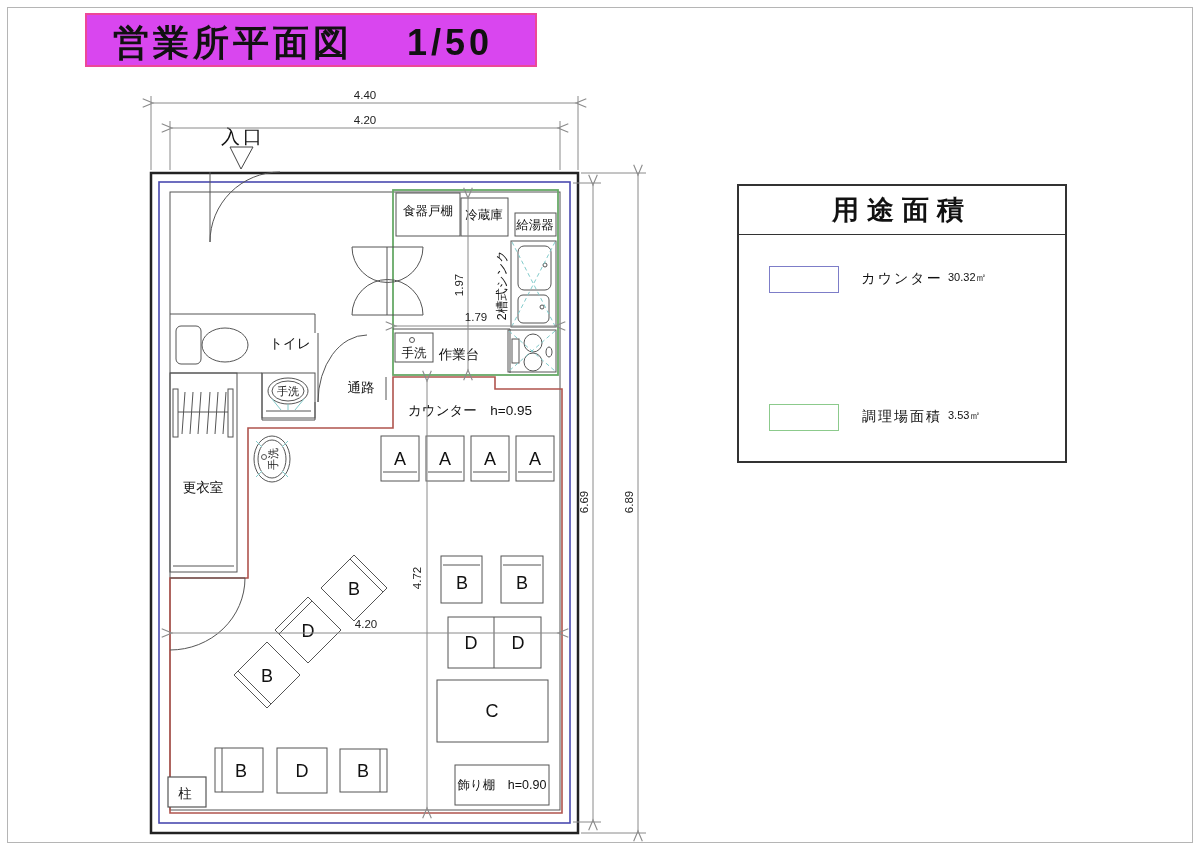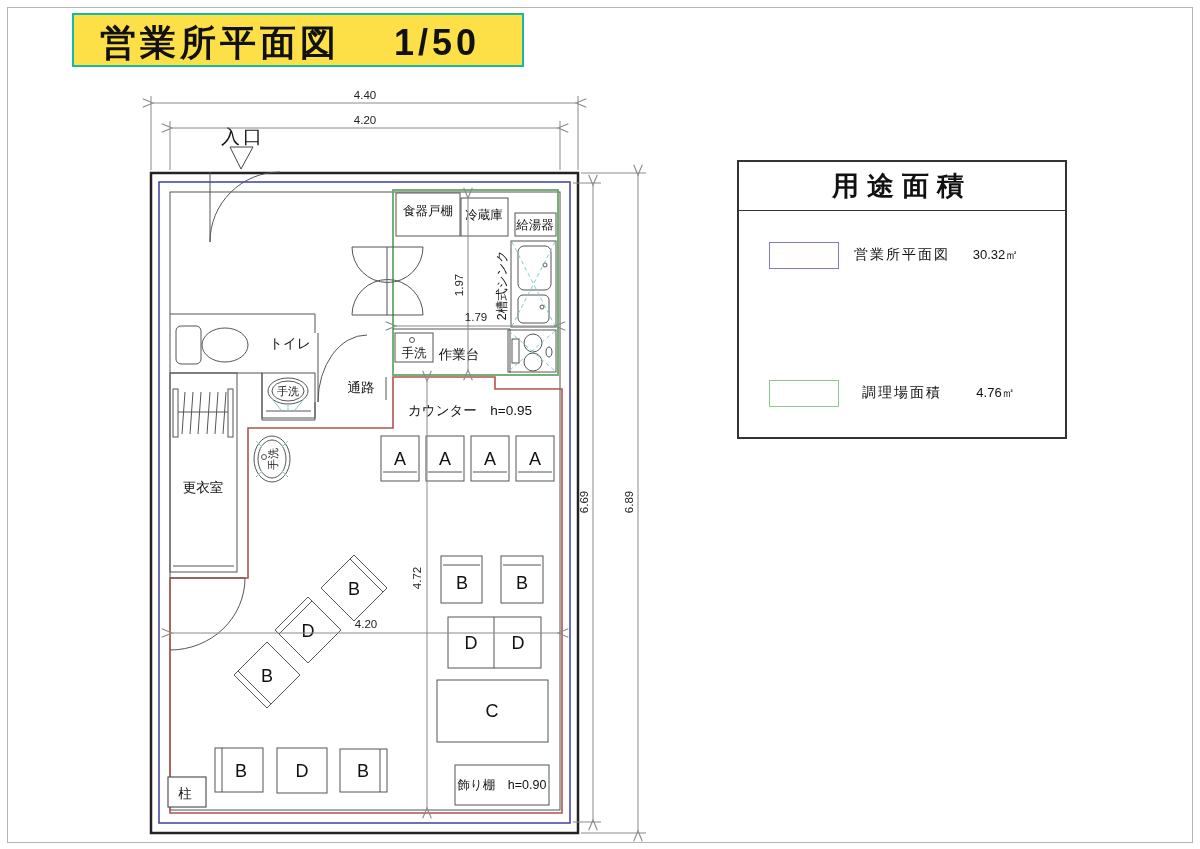--- a/index.html
+++ b/index.html
@@ -1,28 +1,28 @@
 <!DOCTYPE html>
 <html><head>
 <meta charset="utf-8">
 <style>
   html,body{margin:0;padding:0;background:#fff;}
   body{width:1200px;height:849px;position:relative;font-family:"Liberation Sans","DejaVu Sans",sans-serif;color:#111;overflow:hidden;}
   .page-border{position:absolute;left:7px;top:7px;width:1184px;height:834px;border:1px solid #b5b5b5;}
-  .title-box{position:absolute;left:72px;top:13px;width:452px;height:54px;border:2px solid #14b8a6;box-sizing:border-box;background:#fde047;}
+  .title-box{position:absolute;left:85px;top:13px;width:452px;height:54px;border:2px solid #ec4899;box-sizing:border-box;background:#d946ef;}
   .title-box .t{position:absolute;left:26px;top:4px;font-size:36px;font-weight:bold;letter-spacing:4px;white-space:pre;}
-  .legend{position:absolute;left:737px;top:160px;width:330px;height:279px;border:2px solid #333;box-sizing:border-box;background:#fff;}
+  .legend{position:absolute;left:737px;top:184px;width:330px;height:279px;border:2px solid #333;box-sizing:border-box;background:#fff;}
   .legend .hdr{position:absolute;left:0;top:0;width:100%;height:49px;border-bottom:1.5px solid #333;box-sizing:border-box;text-align:center;font-size:27px;font-weight:bold;letter-spacing:8px;line-height:48px;}
   .lrow{position:absolute;left:0;width:100%;height:30px;}
   .lrow .sw{position:absolute;left:30px;top:0;width:70px;height:27px;border:1.5px solid #888;box-sizing:border-box;background:#fff;}
   .sw-blue{border-color:#7d7dc8 !important;}
   .sw-red{border-color:#d07f7c !important;}
   .sw-green{border-color:#8cca8c !important;}
   .lrow .lab{position:absolute;left:68px;top:4px;width:190px;text-align:center;font-size:14px;letter-spacing:2px;}
-  .lrow .val{position:absolute;right:22px;top:4px;width:95px;text-align:center;font-size:13px;}
+  .lrow .val{position:absolute;right:22px;top:4px;width:95px;text-align:left;font-size:11px;}
   svg text{fill:#111;}
   .jp{font-size:12.5px;}
   .jp13{font-size:13.5px;}
   .seat{font-size:18px;}
   .dim{font-size:11.5px;fill:#222;}
 </style>
 </head>
 <body>
 
 <div class="page-border"></div>
@@ -250,21 +250,21 @@
   <text class="dim" x="463" y="285" text-anchor="middle" transform="rotate(-90 463 285)">1.97</text>
   <text class="dim" x="476" y="321" text-anchor="middle">1.79</text>
   <text class="dim" x="421" y="578" text-anchor="middle" transform="rotate(-90 421 578)">4.72</text>
   <text class="dim" x="366" y="628" text-anchor="middle">4.20</text>
 </svg>
 
 <div class="legend">
   <div class="hdr">用途面積</div>
   <div class="lrow" style="top:80px;">
     <div class="sw sw-blue"></div>
-    <div class="lab">営業所平面図</div>
+    <div class="lab">カウンター</div>
     <div class="val">30.32㎡</div>
   </div>
   <div class="lrow" style="top:184px;margin-top:34px;">
     <div class="sw sw-green"></div>
     <div class="lab">調理場面積</div>
-    <div class="val">4.76㎡</div>
+    <div class="val">3.53㎡</div>
   </div>
 </div>
 
 </body></html>

